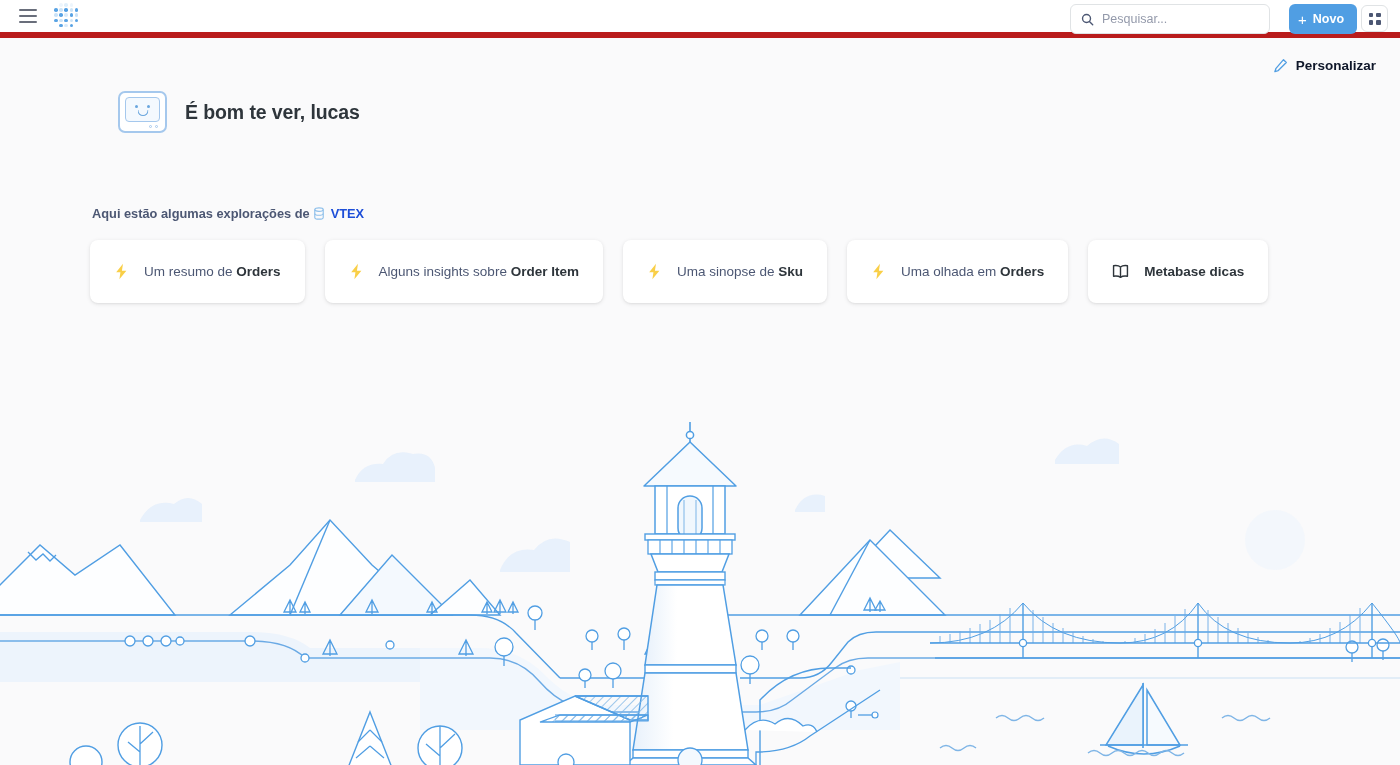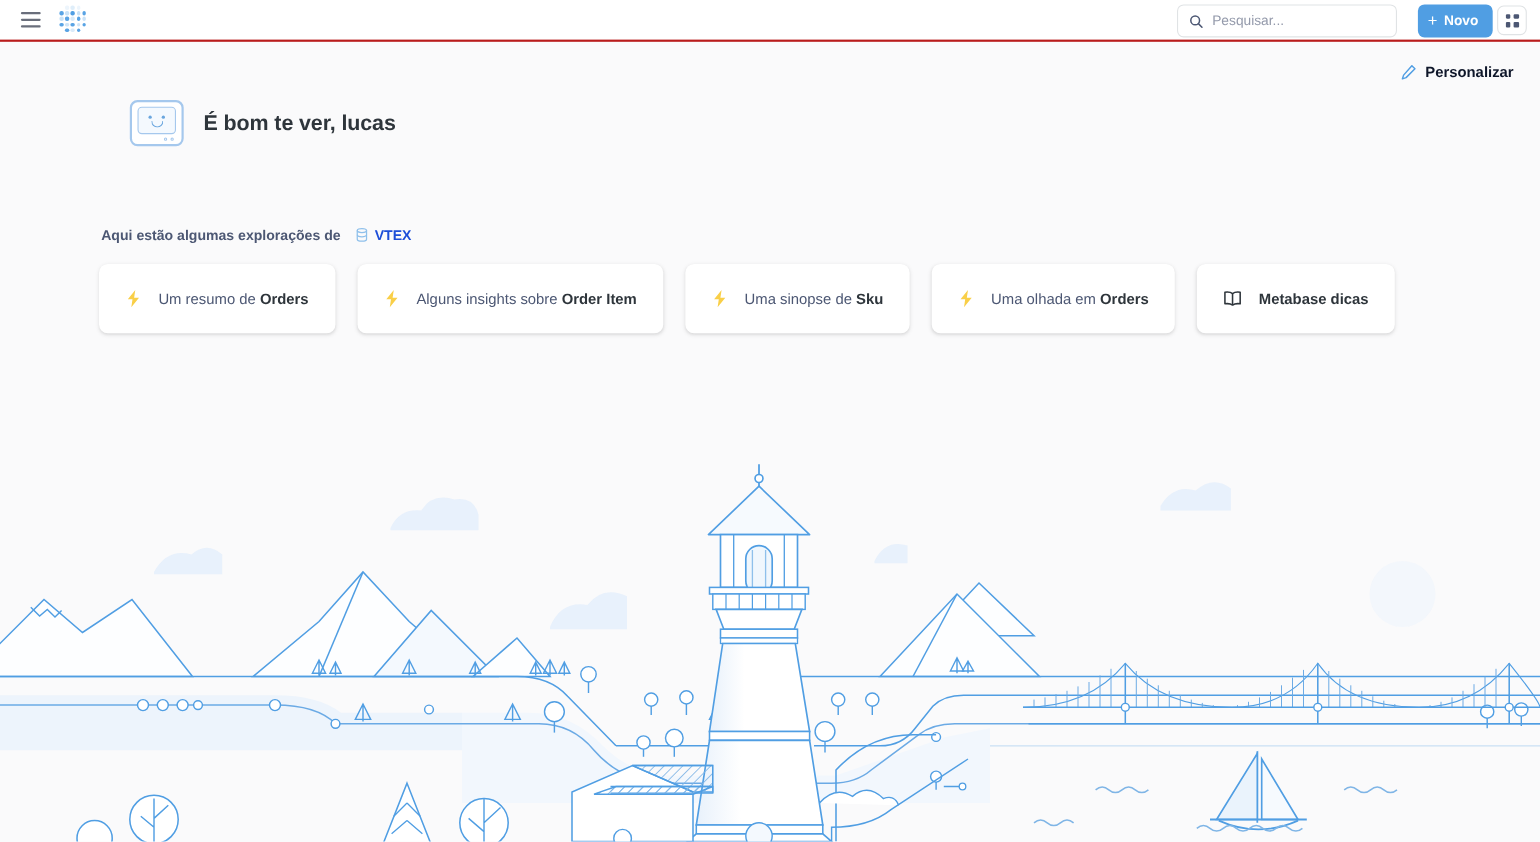--- a/index.html
+++ b/index.html
@@ -8,21 +8,21 @@
     overflow: hidden;
     background: #FAFAFB;
     font-family: "Liberation Sans", sans-serif;
   }
 
   
   .topbar {
     position: absolute; top: 0; left: 0;
     width: 1400px; height: 38px;
     background: #FFFFFF;
-    border-bottom: 2px solid #b91c1c;
+    border-bottom: 6px solid #b91c1c;
     display: flex; align-items: center;
     z-index: 40;
   }
   .burger {
     width: 18px; height: 14px;
     margin-left: 19px;
     display: flex; flex-direction: column; justify-content: space-between;
     cursor: pointer;
   }
   .burger i { display:block; height: 2px; background: #696E7B; border-radius: 1px; }
@@ -106,21 +106,21 @@
     border-radius: 0 0 11px 11px;
   }
   .greet-dot { position: absolute; bottom: 3px; width: 3px; height: 3px;
     border-radius: 50%; border: 1px solid #A5C8ED; }
   .greet-dot.a { right: 13px; } .greet-dot.b { right: 7px; }
   .greet-text { font-size: 19.5px; font-weight: 700; color: #2E353B; letter-spacing: -0.1px; }
 
   
   .explore-head {
     position: absolute; top: 206px; left: 92px;
-    display: flex; align-items: center; gap: 13px;
+    display: flex; align-items: center; gap: 3px;
     font-size: 12.8px; font-weight: 700; color: #4C5773;
     z-index: 30;
   }
   .db-name { color: #1d4ed8; font-weight: 700; cursor: pointer; }
 
   .cards {
     position: absolute; top: 240px; left: 90px;
     display: flex; align-items: flex-start; gap: 20px;
     z-index: 30;
   }

